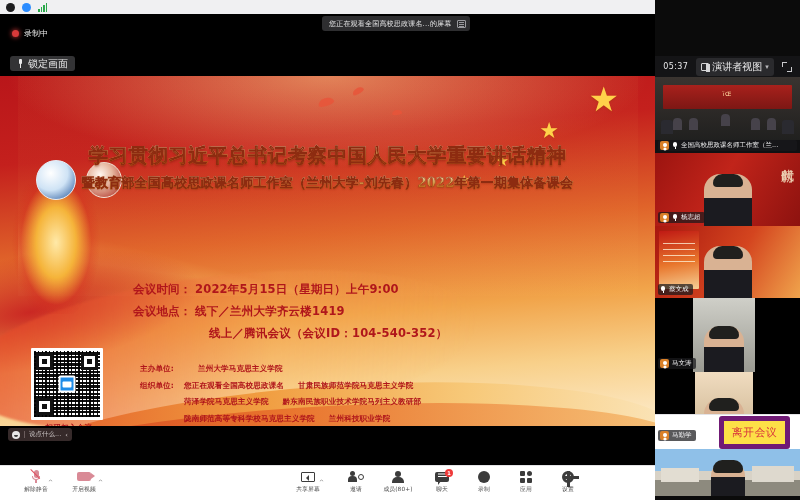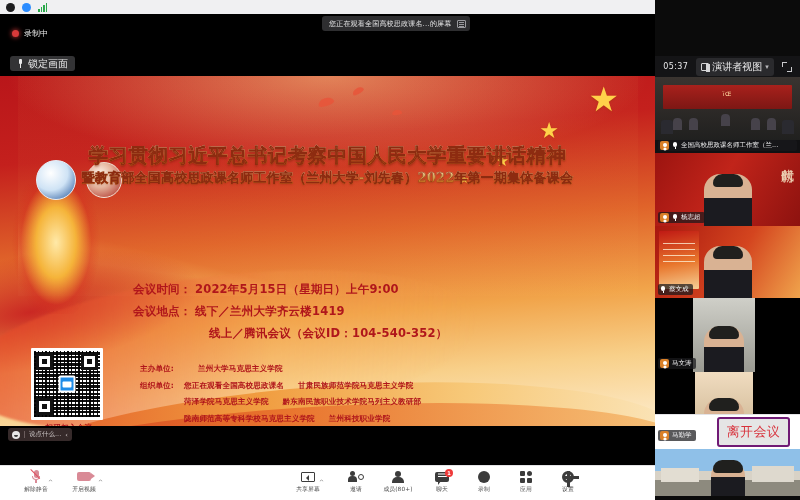--- a/index.html
+++ b/index.html
@@ -79,21 +79,21 @@
   .star { position:absolute; color:#ffd24a; line-height:1; text-shadow:0 1px 2px rgba(160,60,10,.5); }
   .dove { position:absolute; width:16px; height:8px; background:#e8553a; border-radius:50% 50% 50% 50%/70% 70% 30% 30%;
           transform:rotate(-18deg); opacity:.85; }
 
   .slidetitle { position:absolute; left:0; top:0; width:655px; text-align:center; }
   .t1 { margin-top:66px; font-size:19.5px; font-weight:bold; letter-spacing:.4px;
         font-family:"DejaVu Serif","Liberation Serif",serif;
         background:linear-gradient(180deg,#fff8d8 8%,#ffe07a 42%,#f0a22a 70%,#d97b17 100%);
         -webkit-background-clip:text; background-clip:text; color:transparent;
         -webkit-text-stroke:.6px #8d2b10; text-shadow:0 2px 2px rgba(120,30,8,.45); }
-  .t2 { font-size:13px; font-weight:bold; letter-spacing:.2px;
+  .t2 { margin-top:5px; font-size:13px; font-weight:bold; letter-spacing:.2px;
         font-family:"DejaVu Serif","Liberation Serif",serif;
         background:linear-gradient(180deg,#fff6d0 8%,#ffde76 45%,#eea027 75%,#cf7412 100%);
         -webkit-background-clip:text; background-clip:text; color:transparent;
         -webkit-text-stroke:.5px #8d2b10; text-shadow:0 1px 2px rgba(120,30,8,.4); }
 
   .infoblock { position:absolute; left:133px; top:206px; color:#b0161b; }
   .infoline { display:flex; align-items:baseline; font-size:11.5px; font-weight:bold;
               margin-bottom:7px; white-space:nowrap; letter-spacing:.2px; }
   .infoline .lbl { width:62px; }
   .infoline.indent { padding-left:76px; }
@@ -240,21 +240,21 @@
                 background:linear-gradient(180deg,#f0dcc0,#c8b08c); }
   .tileF { height:52px; background:#000; }
   .tileF .vid { position:absolute; left:0; top:0; width:145px; height:52px;
                 background:linear-gradient(180deg,#8fc0e8 0 52%,#d8d2c6 52% 70%,#8d8a7e 70%); }
   .tileF .bldg { position:absolute; bottom:14px; left:6px; width:38px; height:14px; background:#e2ddd2; }
   .tileF .bldg2 { position:absolute; bottom:14px; right:6px; width:42px; height:16px; background:#ded9ce; }
 
   .railbottom { position:absolute; left:0; bottom:0; width:145px; height:35px; background:#fff;
                 border-top:1px solid #e3e3e6; display:flex; align-items:center; justify-content:flex-end;
                 padding-right:10px; }
-  .leavebtn { border:2px solid #701a75; color:#d8323c; background:#e5e5e5; font-size:13px;
+  .leavebtn { border:5px solid #701a75; color:#d8323c; background:#fde047; font-size:11px;
               padding:4px 8px; border-radius:3px; letter-spacing:.3px; }
 </style>
 </head>
 <body>
 
 <div class="app">
 
   <div class="osbar">
     <span class="osico i1"></span>
     <span class="osico i2"></span>

